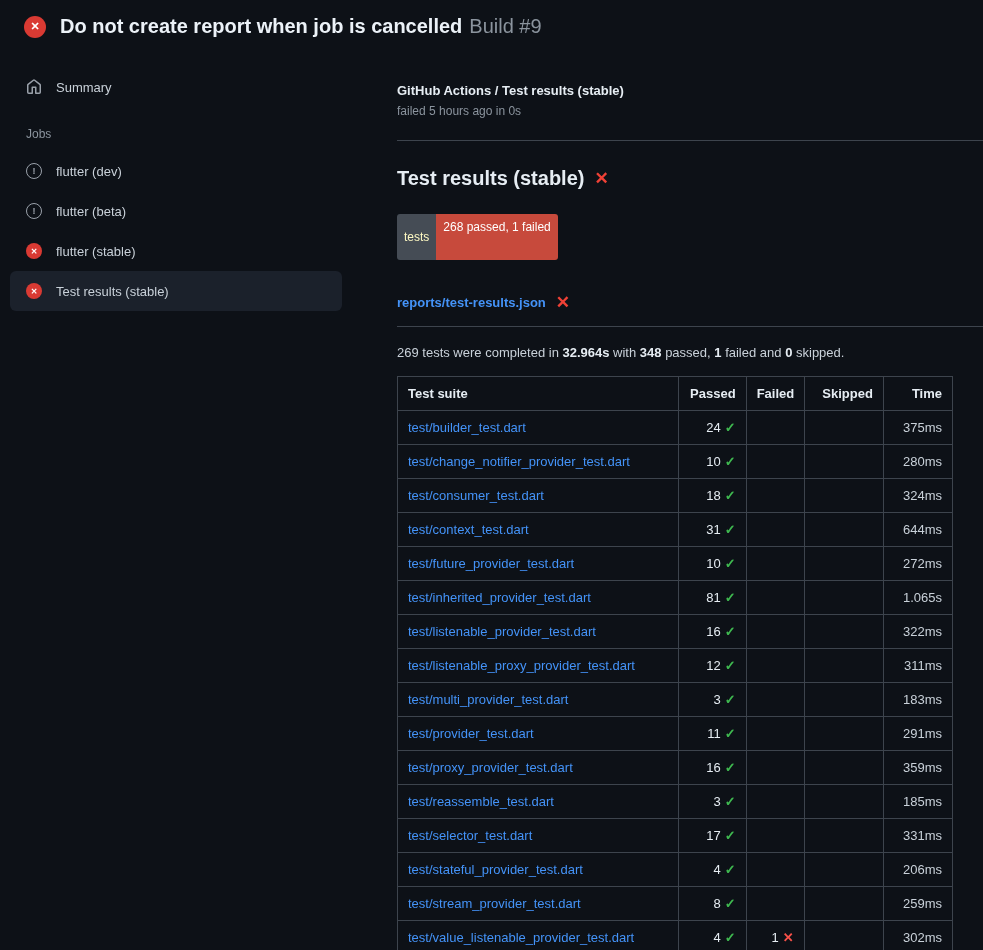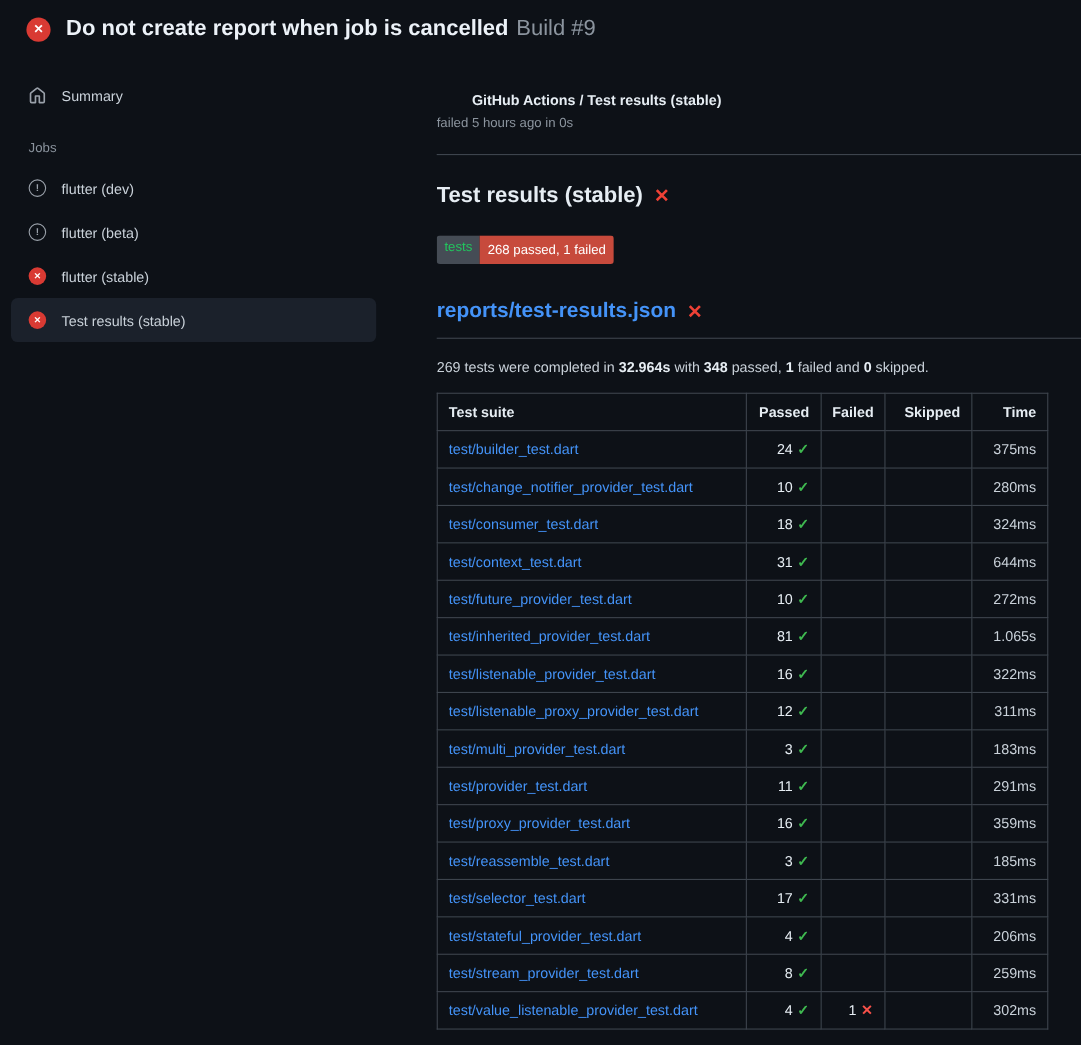--- a/index.html
+++ b/index.html
@@ -41,38 +41,38 @@
   .job-icon.neutral {
     border:1.5px solid #9aa1aa; color:#9aa1aa;
     font-size:9px; font-weight:700;
   }
   .job-icon.failed {
     background:#d93a33; color:#fff; font-size:8px; font-weight:700;
   }
 
   
   main { flex:1; min-width:0; padding:30px 0 0 45px; }
-  .breadcrumb { font-weight:700; font-size:13px; color:#e6edf3;margin-left:32px; }
+  .breadcrumb { font-weight:700; font-size:13px; color:#e6edf3; }
   .status-line { margin-top:6px; font-size:12px; color:#8b949e; }
   .divider { margin-top:22px; border-bottom:1px solid #3d444d; }
 
   .section-heading { margin-top:26px; display:flex; align-items:center; gap:10px; }
   .section-heading .title { font-size:20px; font-weight:700; color:#e6edf3; }
   .heading-x { color:#ef4136; font-size:17px; font-weight:900; }
 
   .badge { margin-top:24px; display:inline-flex; font-size:12px; border-radius:3px; overflow:hidden; }
-  .badge-label { background:#454c55; color:#22c55e; padding:3px 7px; }
+  .badge-label { background:#454c55; color:#fef9c3; padding:16px 7px; }
   .badge-value { background:#c74a3c; color:#fff; padding:6px 7px; }
 
   .report-heading {
     margin-top:32px; padding-bottom:13px;
     border-bottom:1px solid #3d444d;
     display:flex; align-items:center; gap:10px;
   }
-  .report-link { color:#4493f8; font-size:19px; font-weight:700; text-decoration:none;text-align:right; }
+  .report-link { color:#4493f8; font-size:13px; font-weight:700; text-decoration:none;text-align:right; }
 
   .summary-line { margin-top:18px; font-size:13px; color:#c9d1d9; }
   .summary-line b { color:#e6edf3; }
 
   
   table.results { margin-top:16px; border-collapse:collapse; width:556px; table-layout:fixed; }
   .results th, .results td {
     border:1px solid #3d444d; height:34px; padding:0 10px;
     font-size:13px; overflow:hidden; white-space:nowrap;
   }

